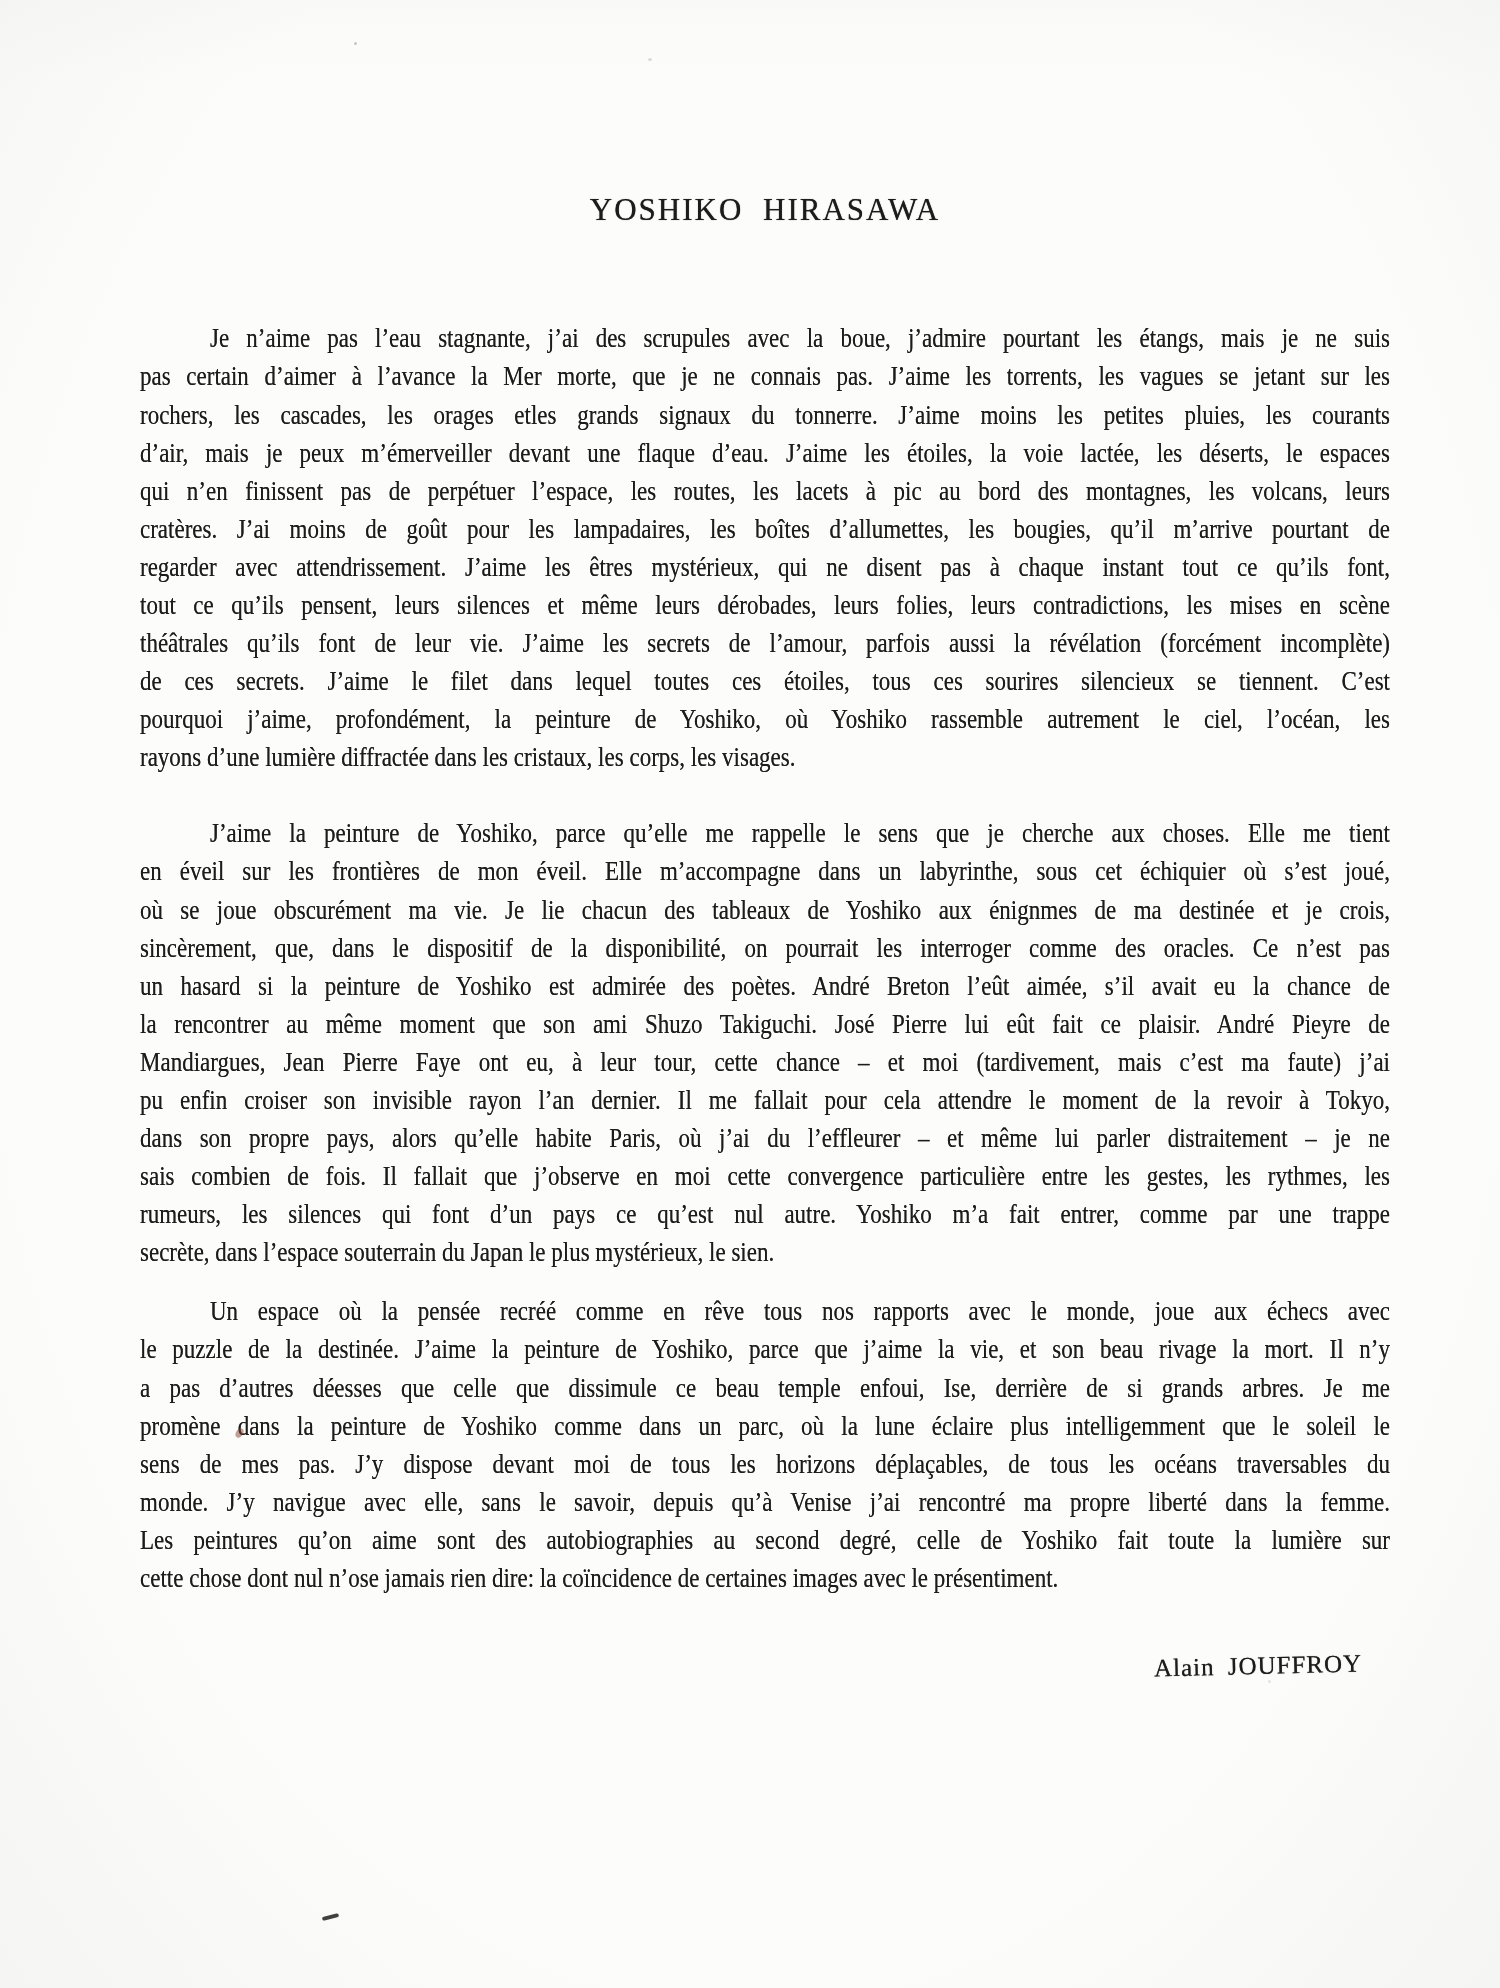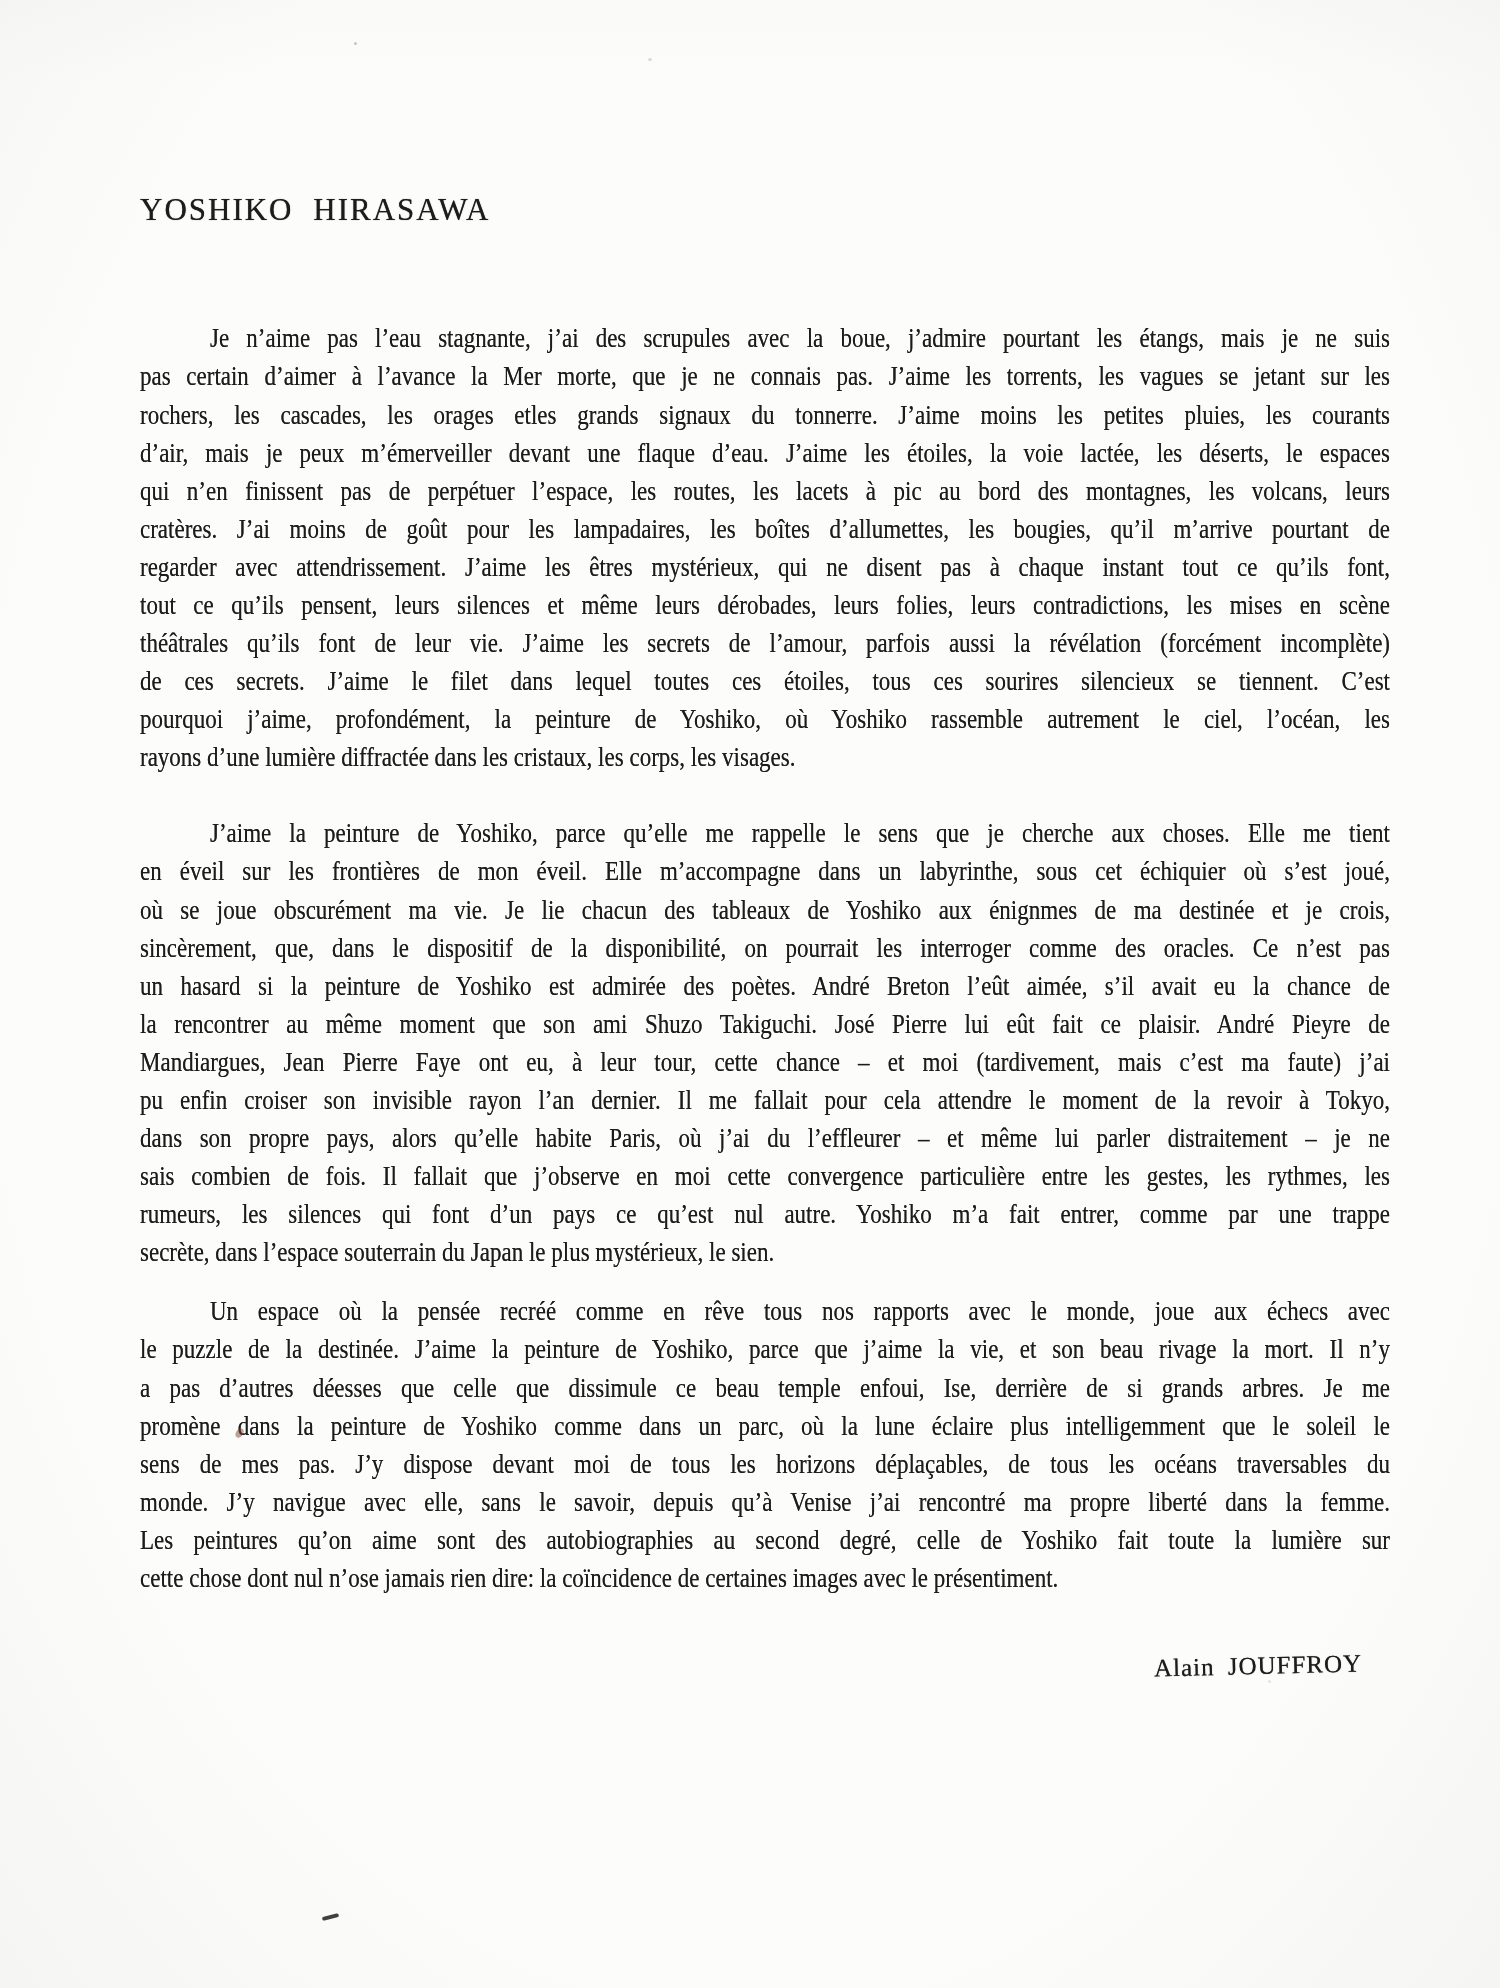--- a/index.html
+++ b/index.html
@@ -13,21 +13,21 @@
     width: 1500px; height: 1988px;
     font-family: "Liberation Serif", "DejaVu Serif", serif;
     color: var(--ink, #1c1c1c);
     
     background:
       radial-gradient(ellipse at 50% 45%, rgba(255,255,255,0) 70%, rgba(180,180,180,0.10) 100%),
       linear-gradient(180deg, rgba(200,200,200,0.05) 0%, rgba(255,255,255,0) 4%);
   }
   .title {
     position: absolute; left: 140px; top: 192px; width: 1250px;
-    text-align: left;
+    text-align: center;
     font-size: 31px; letter-spacing: 2px; word-spacing: 10px;
     text-shadow: 0 0 0.8px rgba(20,20,20,0.85);
   }
   .para {
     position: absolute; left: 140px; width: 1250px;
     font-size: 23px; line-height: 32px;
     transform: scaleY(1.19); transform-origin: 0 0;
     text-shadow: 0 0 0.6px rgba(25,25,25,0.72);
   }
   .para-1 { top: 320px; }

